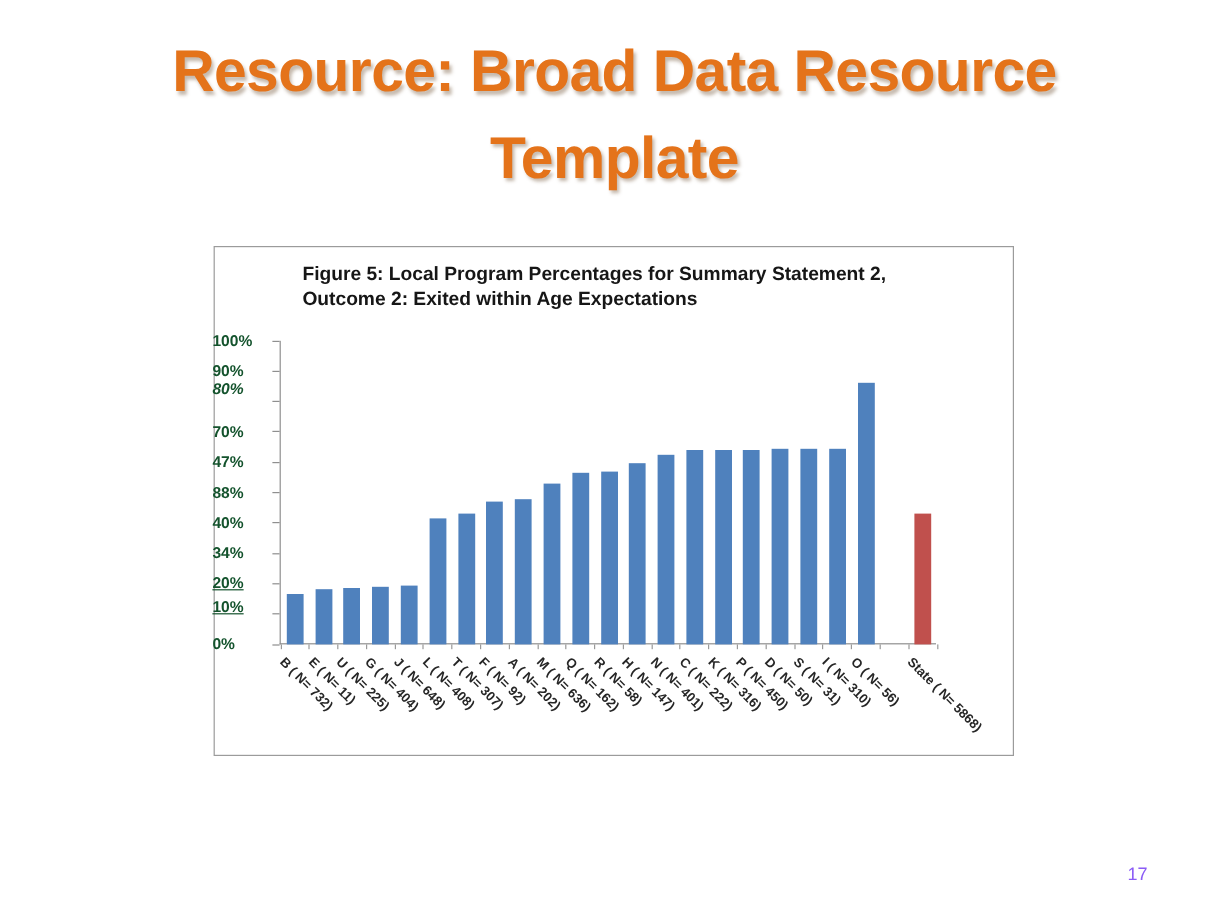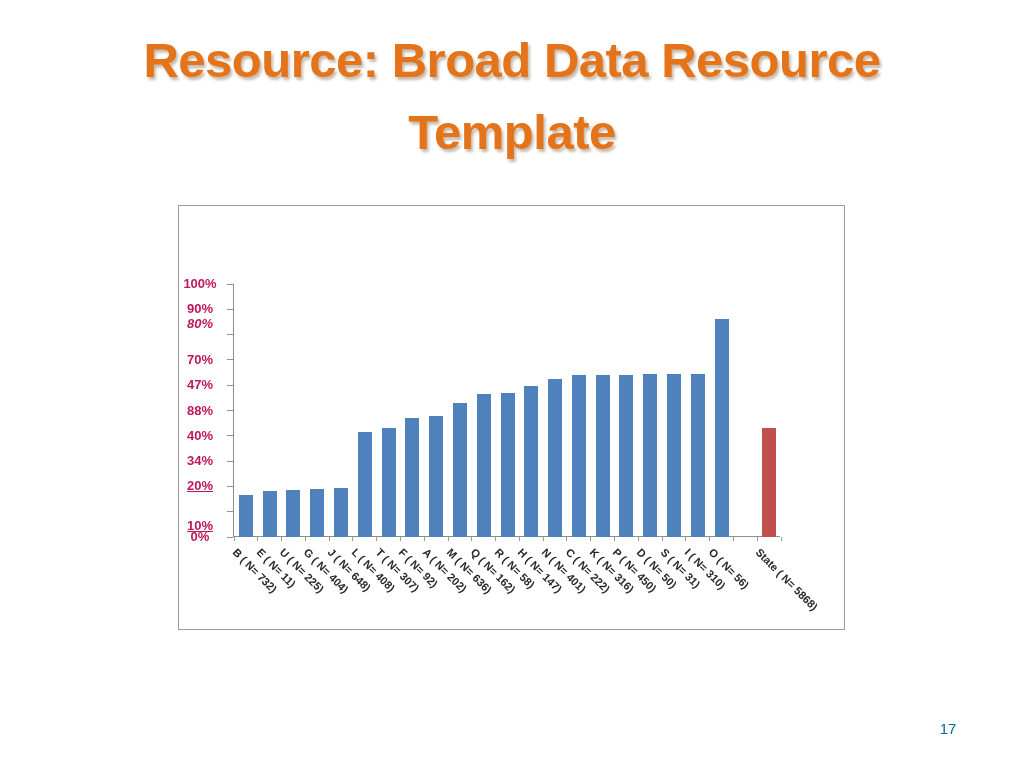--- a/index.html
+++ b/index.html
@@ -35,22 +35,22 @@
     left: 54px; top: 78px; width: 547px; height: 253px;
     border-left: 1px solid #8f8f8f;
     border-bottom: 1px solid #8f8f8f;
   }
 
   .bar { position: absolute; width: 14px; }
 
   .y-label {
     position: absolute;
     left: -57px; width: 46px;
-    text-align: center;
-    font-size: 13px; font-weight: 600; color: #be185d;
+    text-align: left;
+    font-size: 13px; font-weight: 600; color: #14532d;
     line-height: 16px;
   }
   .y-tick {
     position: absolute;
     left: -7px; width: 6px; height: 1px;
     background: #8f8f8f;
   }
   .x-tick {
     position: absolute;
     width: 1px; height: 4px;
@@ -61,34 +61,38 @@
     font-size: 11px; font-weight: 700; color: #262626;
     white-space: nowrap;
     transform: rotate(45deg);
     transform-origin: 0 0;
   }
 
   .page-number {
     position: absolute;
     left: 926px; top: 720px; width: 44px;
     text-align: center;
-    font-size: 15px; color: #0369a1;
+    font-size: 15px; color: #8b5cf6;
   }
 </style>
 </head>
 <body>
 
 <div class="slide-title">Resource: Broad Data Resource Template</div>
 
 <div class="chart-box">
+  <div class="chart-title">
+    <div>Figure 5: Local Program Percentages for Summary Statement 2,</div>
+    <div>Outcome 2: Exited within Age Expectations</div>
+  </div>
   <div class="plot-area">
       <div class="y-tick" style="top: 252.5px;"></div>
       <div class="y-label" style="top: 245px;">0%</div>
       <div class="y-tick" style="top: 227.2px;"></div>
-      <div class="y-label" style="top: 234px; text-decoration: underline;">10%</div>
+      <div class="y-label" style="top: 214px; text-decoration: underline;">10%</div>
       <div class="y-tick" style="top: 201.9px;"></div>
       <div class="y-label" style="top: 194.4px; text-decoration: underline;">20%</div>
       <div class="y-tick" style="top: 176.6px;"></div>
       <div class="y-label" style="top: 169.1px;">34%</div>
       <div class="y-tick" style="top: 151.3px;"></div>
       <div class="y-label" style="top: 143.8px;">40%</div>
       <div class="y-tick" style="top: 126px;"></div>
       <div class="y-label" style="top: 118.5px;">88%</div>
       <div class="y-tick" style="top: 100.7px;"></div>
       <div class="y-label" style="top: 93.2px;">47%</div>

